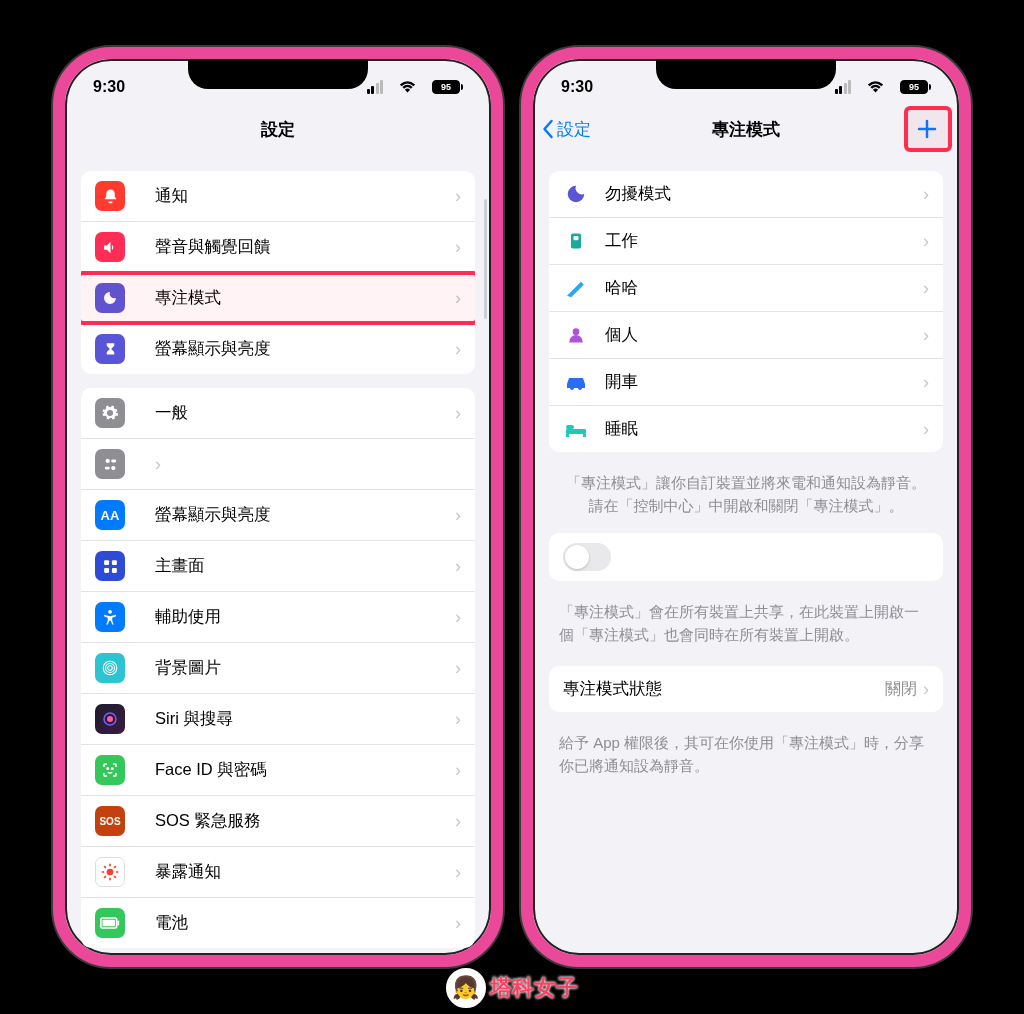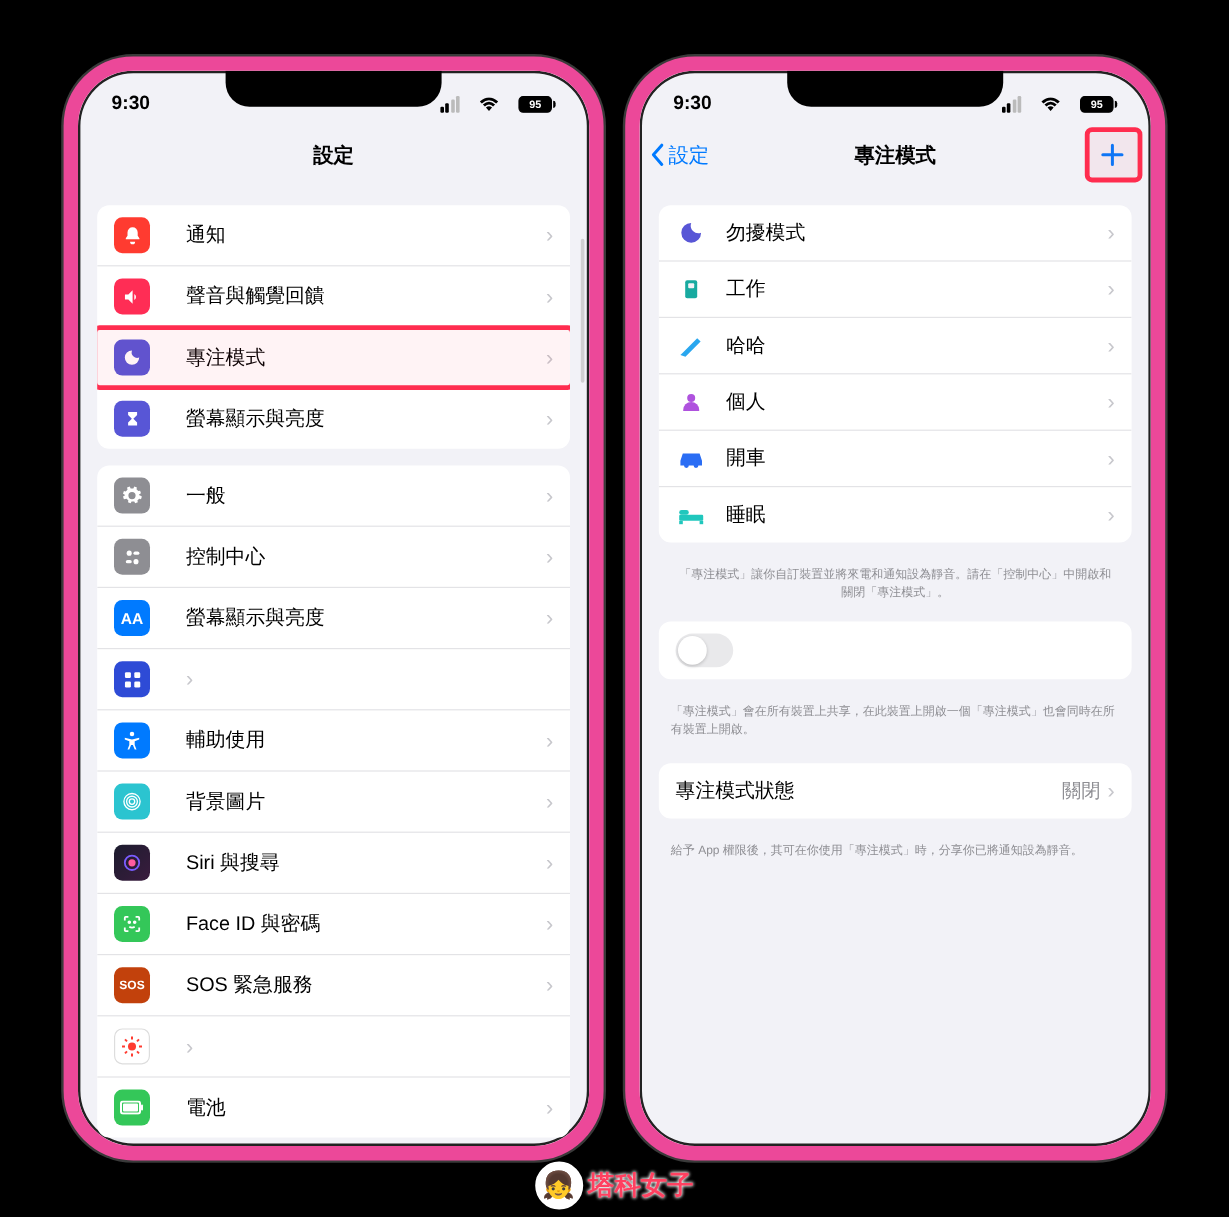--- a/index.html
+++ b/index.html
@@ -116,21 +116,21 @@
     font-size:17px;color:#fff;flex-shrink:0;
   }
   .row-icon.plain{
     width:26px;height:26px;border-radius:0;background:transparent;margin-right:16px;
     color:inherit;
   }
   .row-label{flex:1}
   .row-value{color:#8e8e93;margin-right:6px;font-size:16px}
   .chevron{color:#c7c7cc;font-size:18px;font-weight:300}
   .footer-text{
-    color:#8e8e93;font-size:10px;padding:6px 30px 2px;line-height:1.5;
+    color:#8e8e93;font-size:15px;padding:6px 30px 2px;line-height:1.5;
     text-align:center;
   }
   .footer-text.left{text-align:left;padding:6px 26px}
   .toggle{
     width:48px;height:28px;background:#e9e9eb;border-radius:14px;position:relative;
   }
   .toggle::after{
     content:'';position:absolute;width:24px;height:24px;background:#fff;
     border-radius:50%;top:2px;left:2px;box-shadow:0 1px 3px rgba(0,0,0,0.2);
   }
@@ -234,37 +234,37 @@
       </div>
       <div class="row">
         <div class="row-icon" style="background:#8e8e93">
           <svg width="17" height="17" viewBox="0 0 24 24" fill="#fff">
                 <circle cx="8" cy="7" r="3"></circle>
                 <rect x="13" y="5" width="7" height="4" rx="2"></rect>
                 <circle cx="16" cy="17" r="3"></circle>
                 <rect x="4" y="15" width="7" height="4" rx="2"></rect>
               </svg>
         </div>
-        <span class="row-label">控制中心</span>
         <span class="chevron">›</span>
       </div>
       <div class="row">
         <div class="row-icon" style="background:#007aff;font-size:13px;font-weight:700">AA</div>
         <span class="row-label">螢幕顯示與亮度</span>
         <span class="chevron">›</span>
       </div>
       <div class="row">
         <div class="row-icon" style="background:#2e4bd6">
           <svg width="17" height="17" viewBox="0 0 24 24" fill="#fff">
                 <rect x="3" y="3" width="7" height="7" rx="1.5"></rect>
                 <rect x="14" y="3" width="7" height="7" rx="1.5"></rect>
                 <rect x="3" y="14" width="7" height="7" rx="1.5"></rect>
                 <rect x="14" y="14" width="7" height="7" rx="1.5"></rect>
               </svg>
         </div>
+        <span class="row-label">主畫面</span>
         <span class="chevron">›</span>
       </div>
       <div class="row">
         <div class="row-icon" style="background:#007aff">
           <svg width="18" height="18" viewBox="0 0 24 24" fill="#fff">
                 <circle cx="12" cy="5" r="2.5"></circle>
                 <path d="M4 9l8 2 8-2v2l-5 2v4l2 5h-2l-2-5h-2l-2 5H7l2-5v-4L4 11V9z"></path>
               </svg>
         </div>
         <span class="row-label">輔助使用</span>
@@ -317,20 +317,21 @@
                   <line x1="12" y1="19" x2="12" y2="22"></line>
                   <line x1="2" y1="12" x2="5" y2="12"></line>
                   <line x1="19" y1="12" x2="22" y2="12"></line>
                   <line x1="5" y1="5" x2="7" y2="7"></line>
                   <line x1="17" y1="17" x2="19" y2="19"></line>
                   <line x1="5" y1="19" x2="7" y2="17"></line>
                   <line x1="17" y1="7" x2="19" y2="5"></line>
                 </g>
               </svg>
         </div>
+        <span class="row-label">暴露通知</span>
         <span class="chevron">›</span>
       </div>
       <div class="row">
         <div class="row-icon" style="background:#34c759">
           <svg width="20" height="12" viewBox="0 0 24 14" fill="#fff">
                 <rect x="1" y="1" width="19" height="12" rx="2" fill="none" stroke="#fff" stroke-width="2"></rect>
                 <rect x="21" y="4" width="2" height="6" rx="1"></rect>
                 <rect x="3" y="3" width="15" height="8" rx="1"></rect>
               </svg>
         </div>

